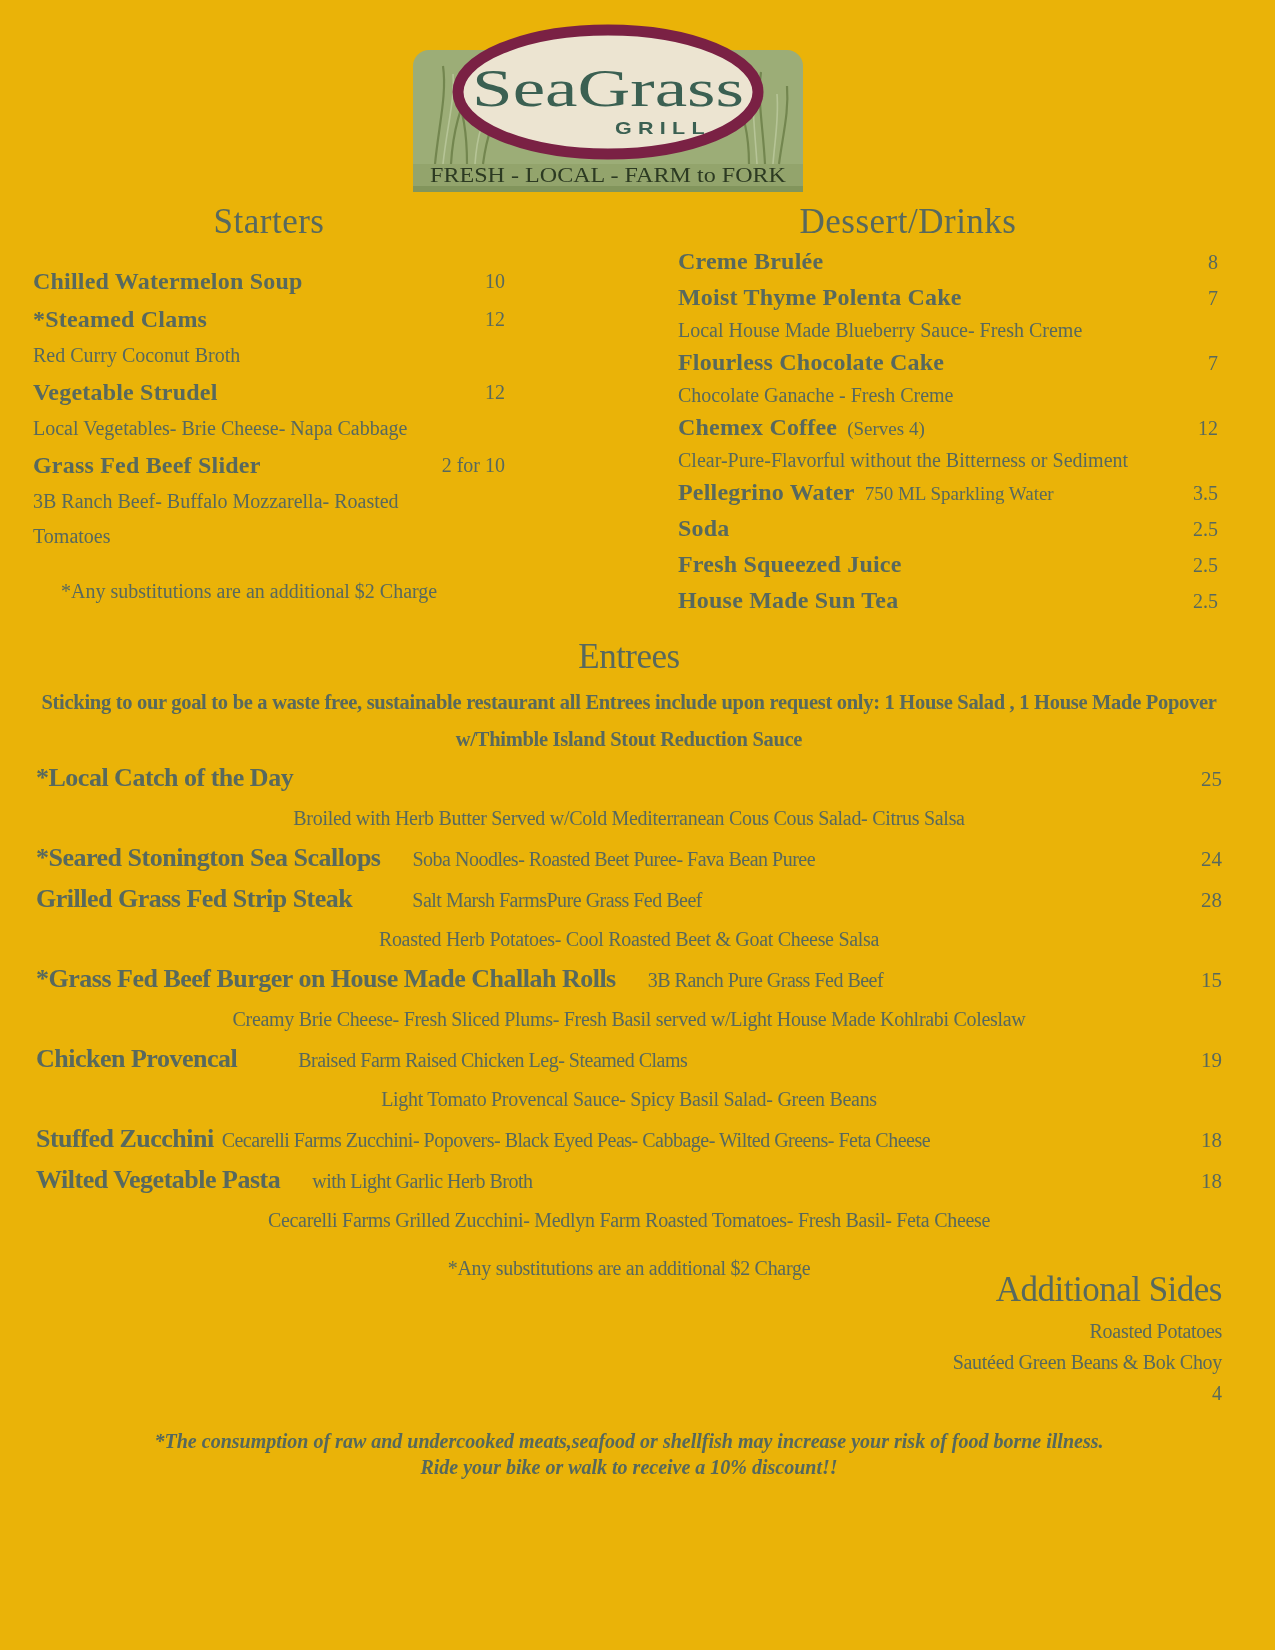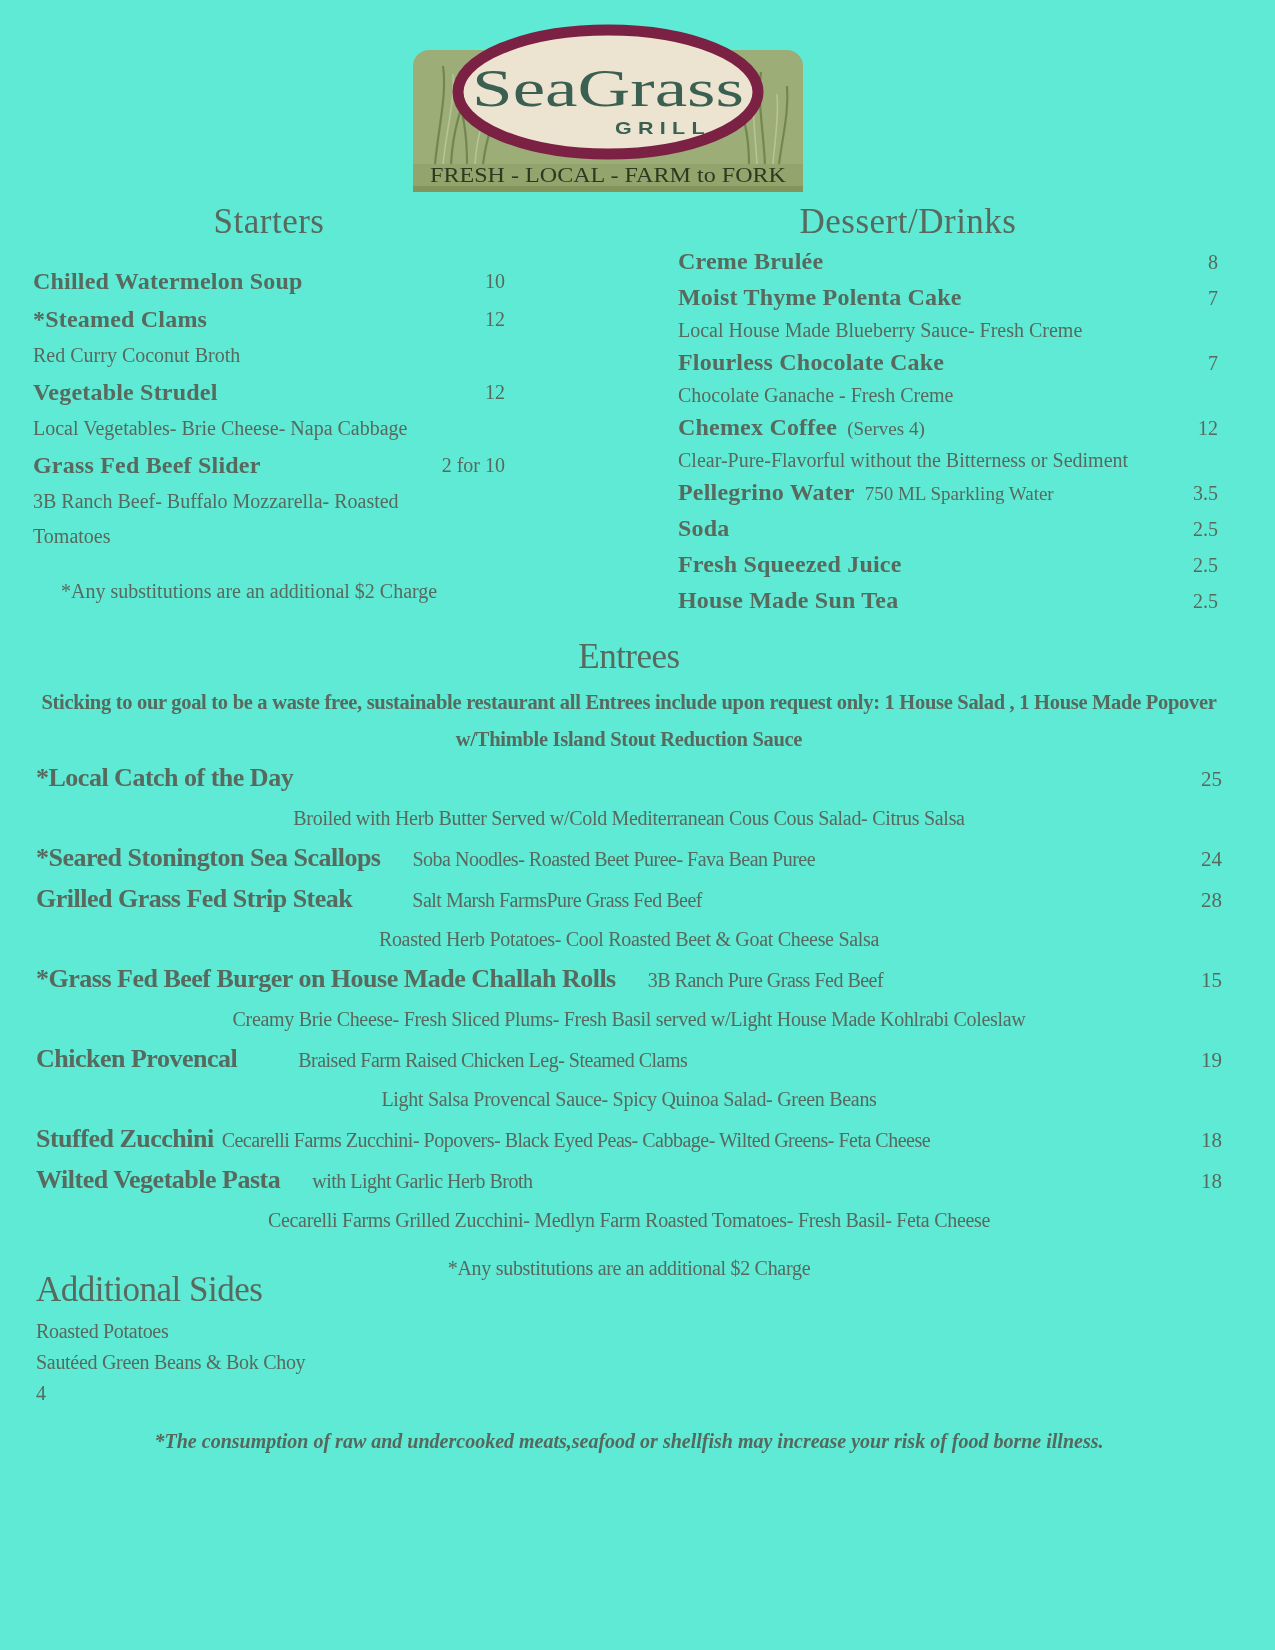--- a/index.html
+++ b/index.html
@@ -1,18 +1,18 @@
 <!DOCTYPE html>
 <html><head>
 <meta charset="utf-8">
 <style>
   * { margin:0; padding:0; box-sizing:border-box; }
   body { background:#ffffff; }
   .page {
-    position:relative; width:1275px; height:1650px; background:#5eead4;
+    position:relative; width:1275px; height:1650px; background:#eab308;
     font-family:"Liberation Serif","DejaVu Serif",serif;
     color:#58695e; overflow:hidden;
   }
   
   .logo-wrap { position:absolute; left:413px; top:14px; width:390px; height:178px; }
   
   .columns { position:absolute; left:33px; top:200px; width:1218px; display:flex; }
   .col-left  { width:472px; }
   .col-gap   { width:173px; }
   .col-right { width:540px; }
@@ -33,21 +33,21 @@
   .entrees { position:absolute; left:36px; top:636px; width:1186px; }
   .entrees-title { font-size:35px; font-weight:normal; text-align:center; line-height:42px; letter-spacing:-0.5px; }
   .entrees-intro { font-size:20.5px; font-weight:bold; text-align:center; line-height:37px; letter-spacing:-0.3px; margin-top:6px; }
   .e-row { display:flex; align-items:baseline; line-height:39px; letter-spacing:-0.5px; }
   .e-name { font-size:26px; font-weight:bold; }
   .e-inline { font-size:20px; margin-left:32px;text-align:center; }
   .e-price { margin-left:auto; font-size:21px; letter-spacing:0; }
   .e-desc { font-size:20px; text-align:center; line-height:39px; letter-spacing:-0.3px; }
   .entrees-note { font-size:20px; text-align:center; margin-top:10px; line-height:36px; letter-spacing:-0.3px; }
   
-  .sides { position:absolute; left:36px; top:1266px; width:1186px; text-align:left; }
+  .sides { position:absolute; left:36px; top:1266px; width:1186px; text-align:right; }
   .sides-title { font-size:35px; font-weight:normal; line-height:48px; letter-spacing:-0.5px; }
   .side-item { font-size:20px; line-height:31px; letter-spacing:-0.3px; }
   .side-item.sp { margin-top:2px; }
   .sides-price { font-size:20px; line-height:31px; }
   
   .footer { position:absolute; left:36px; top:1428px; width:1186px; text-align:center;
             font-style:italic; font-weight:bold; font-size:20px; line-height:26px; color:#55685d; }
 </style>
 </head>
 <body>
@@ -182,21 +182,21 @@
       <span class="e-inline">3B Ranch Pure Grass Fed Beef</span>
       <span class="e-price">15</span>
     </div>
     <div class="e-desc">Creamy Brie Cheese- Fresh Sliced Plums- Fresh Basil served w/Light House Made Kohlrabi Coleslaw</div>
 
     <div class="e-row">
       <span class="e-name">Chicken Provencal</span>
       <span class="e-inline" style="margin-left:61px">Braised Farm Raised Chicken Leg- Steamed Clams</span>
       <span class="e-price">19</span>
     </div>
-    <div class="e-desc">Light Salsa Provencal Sauce- Spicy Quinoa Salad- Green Beans</div>
+    <div class="e-desc">Light Tomato Provencal Sauce- Spicy Basil Salad- Green Beans</div>
 
     <div class="e-row">
       <span class="e-name">Stuffed Zucchini</span>
       <span class="e-inline" style="margin-left:8px">Cecarelli Farms Zucchini- Popovers- Black Eyed Peas- Cabbage- Wilted Greens- Feta Cheese</span>
       <span class="e-price">18</span>
     </div>
 
     <div class="e-row">
       <span class="e-name">Wilted Vegetable Pasta</span>
       <span class="e-inline">with Light Garlic Herb Broth</span>
@@ -209,15 +209,16 @@
 
   <div class="sides">
     <h2 class="sides-title">Additional Sides</h2>
     <div class="side-item sp">Roasted Potatoes</div>
     <div class="side-item">Sautéed Green Beans &amp; Bok Choy</div>
     <div class="sides-price">4</div>
   </div>
 
   <div class="footer">
     <div>*The consumption of raw and undercooked meats,seafood or shellfish may increase your risk of food borne illness.</div>
+    <div>Ride your bike or walk to receive a 10% discount!!</div>
   </div>
 
 </div>
 
 </body></html>

